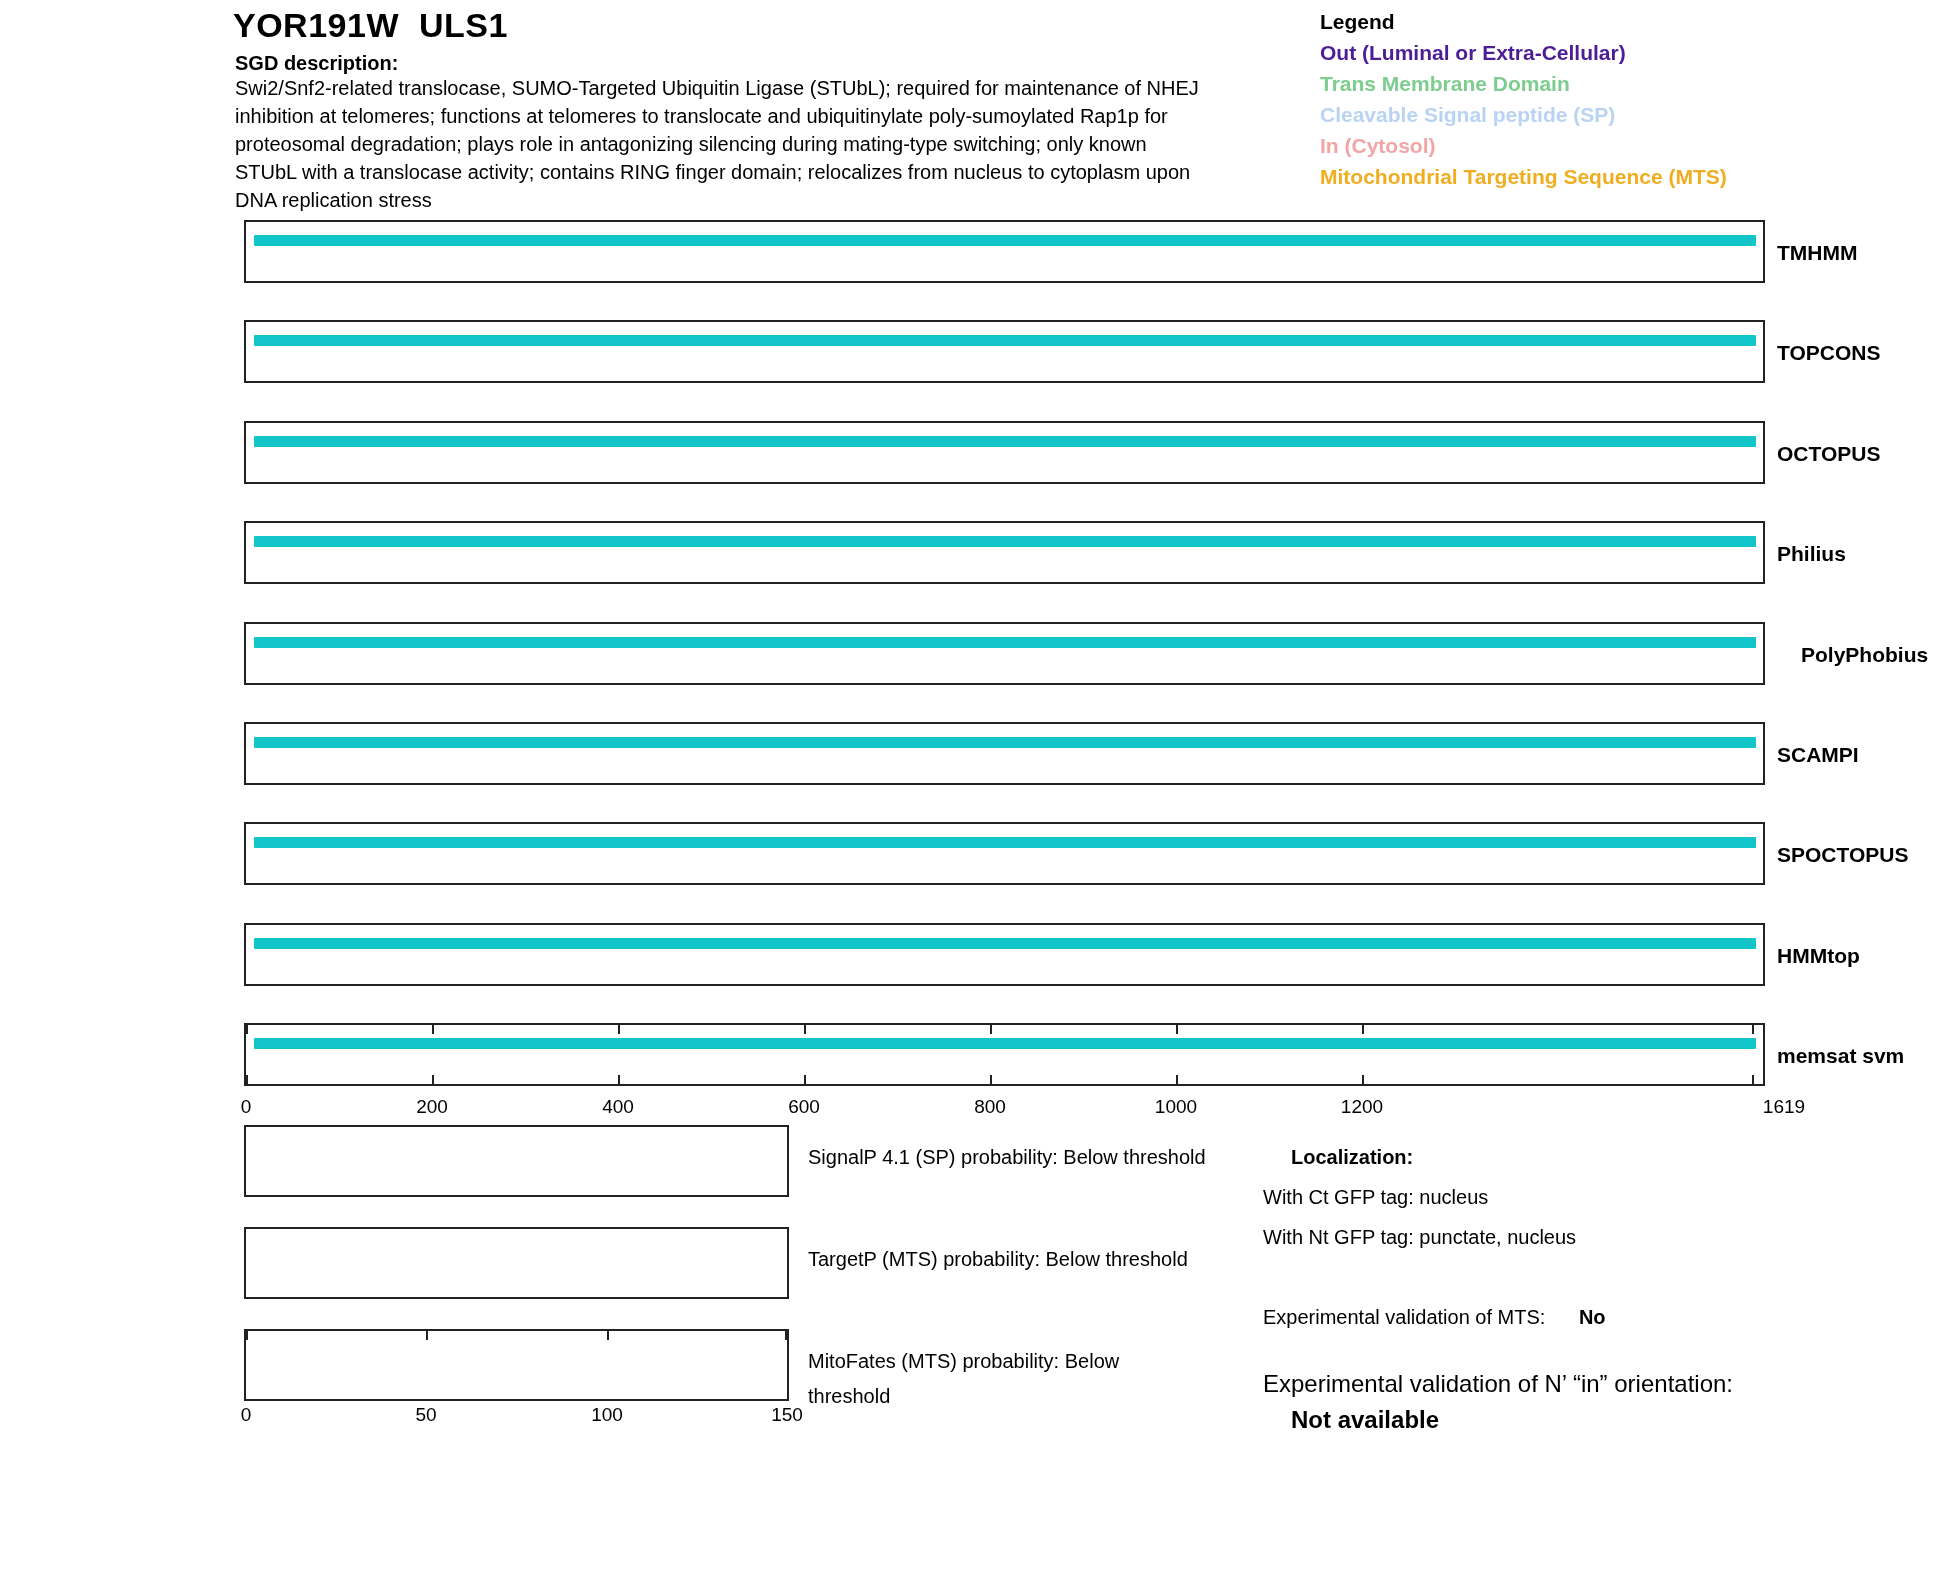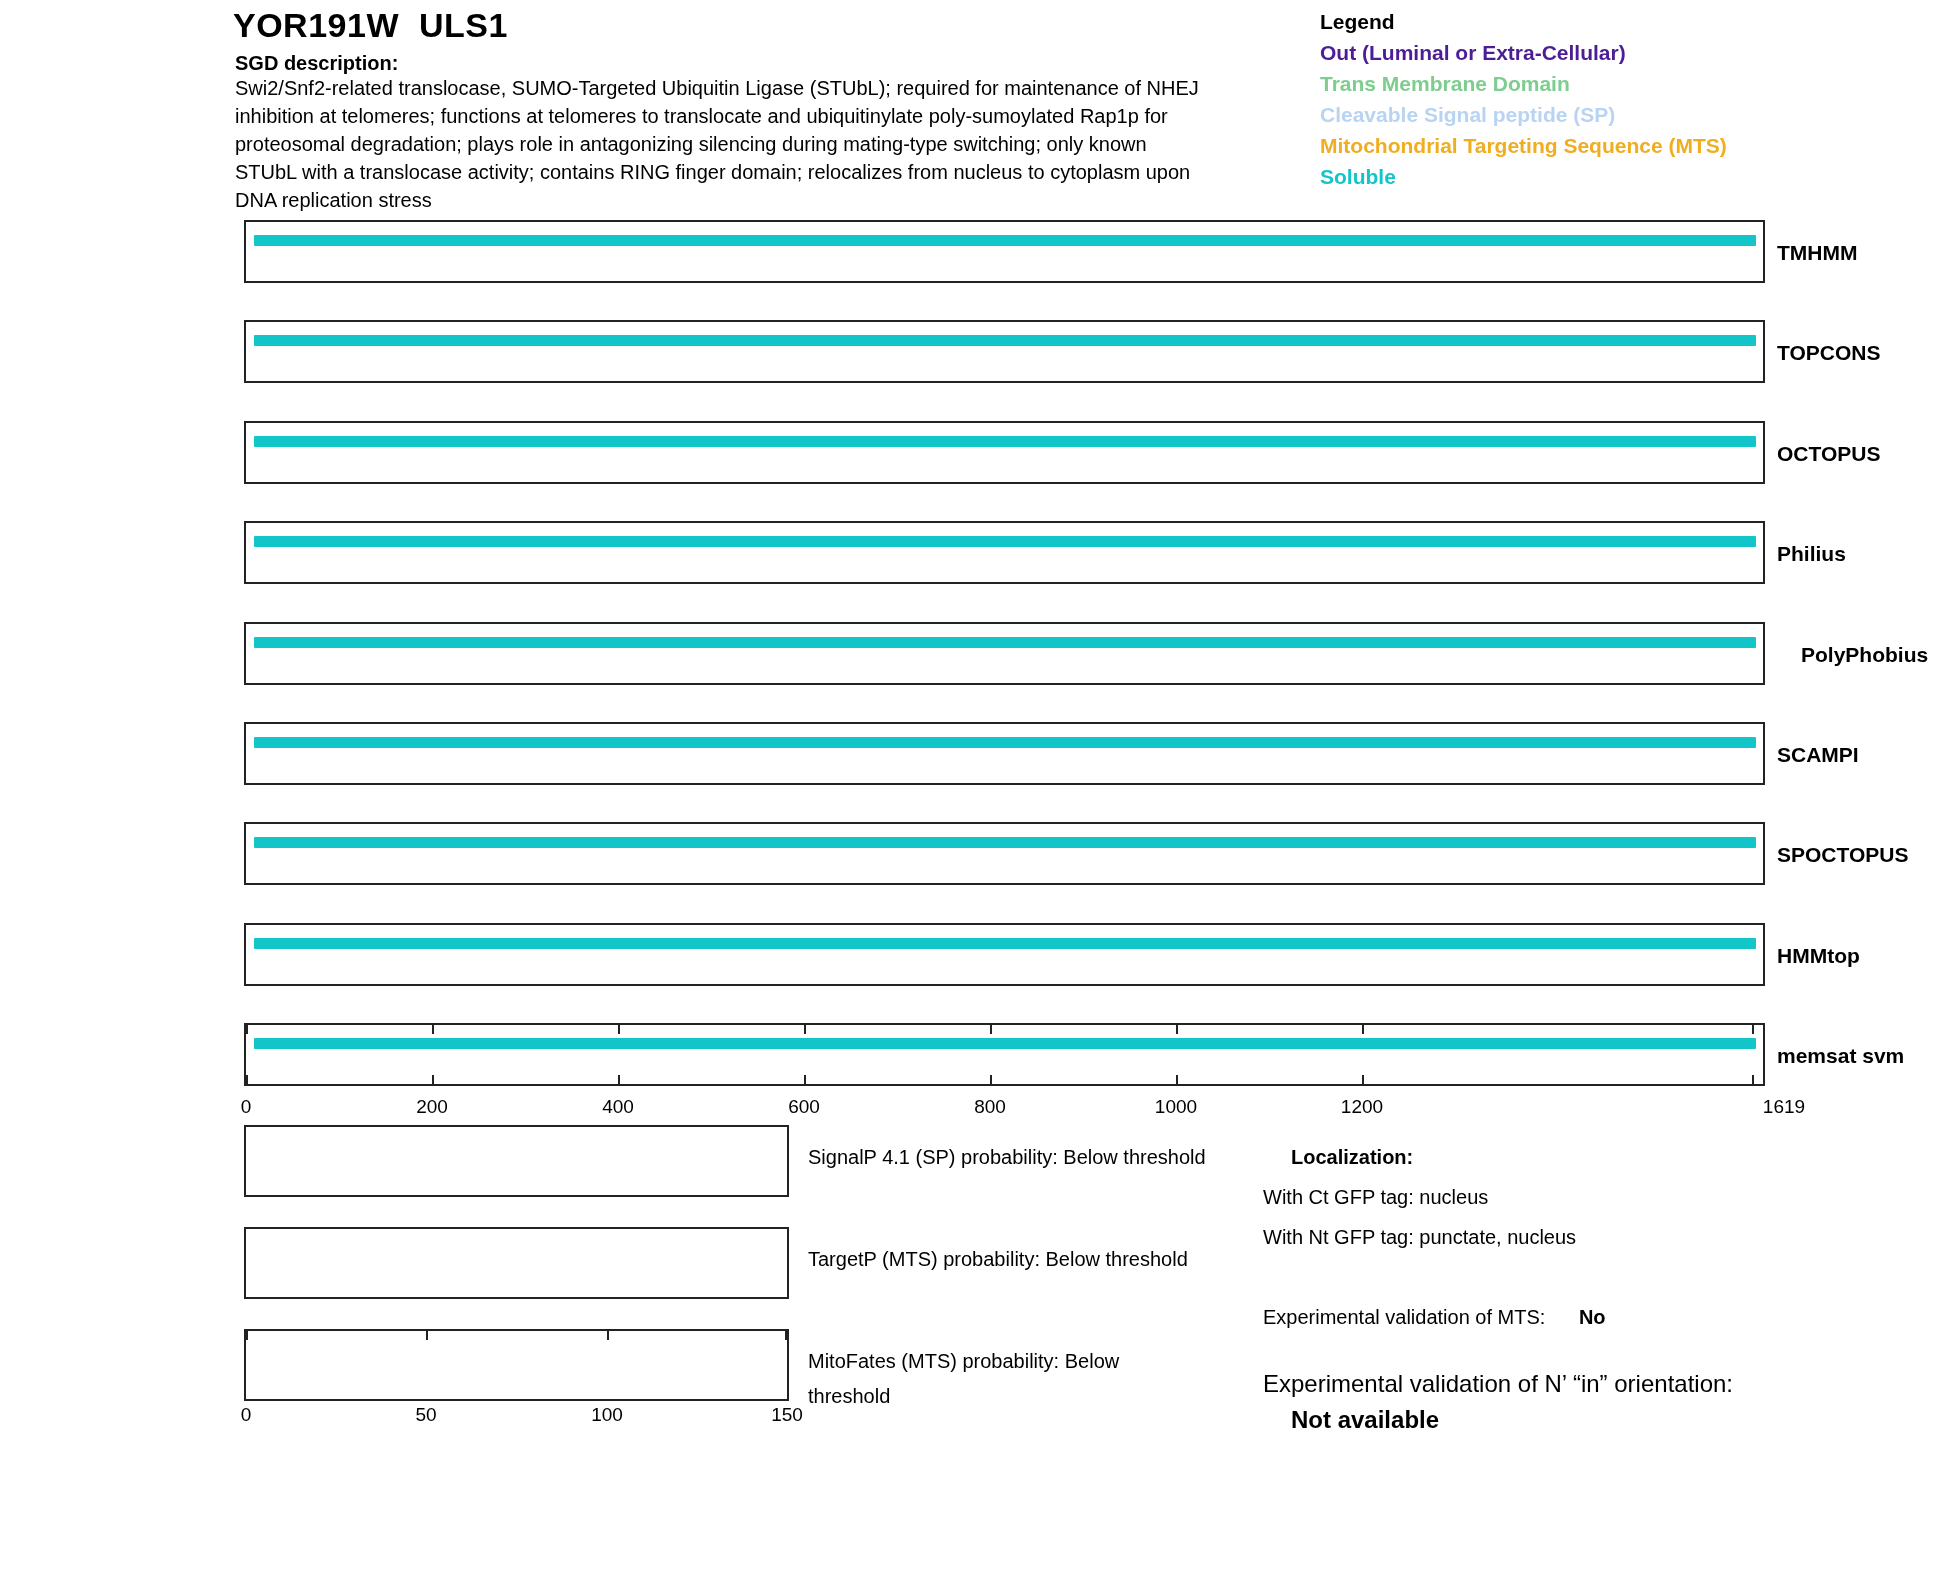--- a/index.html
+++ b/index.html
@@ -42,22 +42,22 @@
     <div>STUbL with a translocase activity; contains RING finger domain; relocalizes from nucleus to cytoplasm upon</div>
     <div>DNA replication stress</div>
   </div>
 
   <div class="legend">
     <div class="legend-title">Legend</div>
     <div id="legend-items">
         <div class="legend-item" style="color: #4c1d95;">Out (Luminal or Extra-Cellular)</div>
         <div class="legend-item" style="color: rgb(125, 205, 142);">Trans Membrane Domain</div>
         <div class="legend-item" style="color: rgb(185, 211, 242);">Cleavable Signal peptide (SP)</div>
+        <div class="legend-item" style="color: rgb(242, 165, 165);">In (Cytosol)</div>
         <div class="legend-item" style="color: rgb(240, 173, 31);">Mitochondrial Targeting Sequence (MTS)</div>
-        <div class="legend-item" style="color: rgb(18, 197, 201);">Soluble</div>
       </div>
   </div>
 
   <div id="tracks">
       <div class="box" style="left: 244px; top: 220px; width: 1521px; height: 63px;"></div>
       <div class="bar" style="left: 254px; top: 235px; width: 1502px; background: rgb(18, 197, 201);"></div>
       <div class="track-label" style="top: 241px;">TMHMM</div>
       <div class="box" style="left: 244px; top: 320px; width: 1521px; height: 63px;"></div>
       <div class="bar" style="left: 254px; top: 335px; width: 1502px; background: rgb(18, 197, 201);"></div>
       <div class="track-label" style="top: 341px;">TOPCONS</div>

